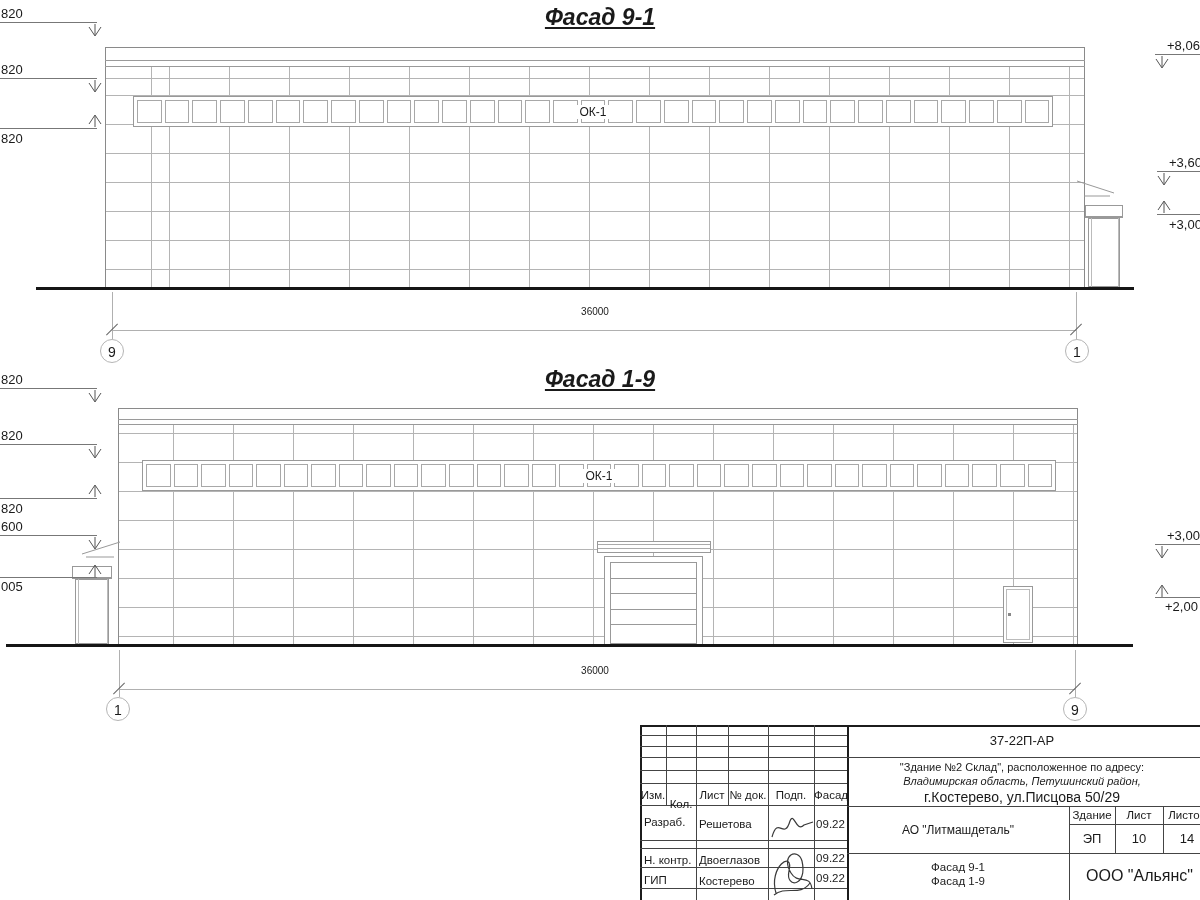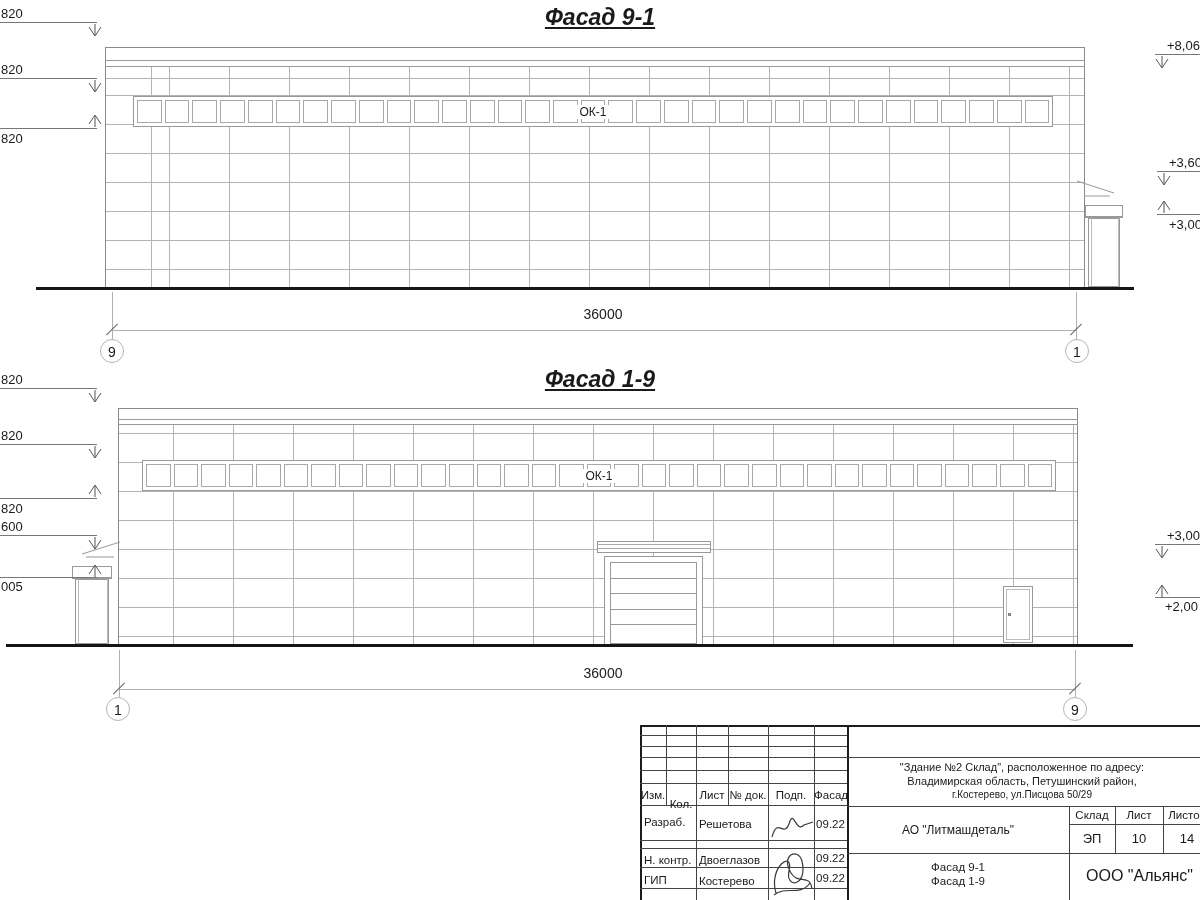--- a/index.html
+++ b/index.html
@@ -12,21 +12,21 @@
   .ln{position:absolute;background:#9a9a9a;}
   .thin{position:absolute;background:#b0b0b0;}
   .wall{position:absolute;}
   .band{position:absolute;background:#fff;border:1px solid #999;box-sizing:border-box;
         display:flex;gap:3px;padding:3px;}
   .wcell{flex:1;border:1px solid #a8a8a8;box-sizing:border-box;background:#fff;}
   .bandlab{position:absolute;display:flex;align-items:center;justify-content:center;}
   .bandlab span{background:#fff;padding:0 12px;font-size:12px;}
   .ground{position:absolute;background:#161616;height:3px;}
   .tick{position:absolute;width:16px;height:1px;background:#666;transform:rotate(-45deg);}
-  .dimtxt{position:absolute;left:0;width:1190px;text-align:center;font-size:14px;padding-left:8px;}
+  .dimtxt{position:absolute;left:0;width:1190px;text-align:center;font-size:10px;}
   .axis{position:absolute;width:24px;height:24px;border:1px solid #b5b5b5;border-radius:50%;
         text-align:center;line-height:24px;font-size:14px;background:#fff;box-sizing:border-box;}
   .ev{position:absolute;font-size:13px;}
   .shelf{position:absolute;height:1px;background:#777;}
   .arr{position:absolute;}
   .arr path{stroke:#555;stroke-width:1;fill:none;}
   .struct{position:absolute;border:1px solid #999;background:#fff;box-sizing:border-box;}
   
   .tb{position:absolute;left:640px;top:725px;width:570px;height:177px;}
   .tb .outer{position:absolute;left:0;top:0;width:570px;height:177px;border:2px solid #1c1c1c;box-sizing:border-box;}
@@ -313,26 +313,27 @@
     <div class="tt" style="left:59px;top:150px;">Костерево</div>
     <div class="tt ctr" style="left:174px;top:147px;width:33px;">09.22</div>
 
     <svg class="sig abs" style="left:126px;top:84px;" width="50" height="36">
       <path d="M6 28 C12 6 18 32 24 12 C28 2 30 24 38 16 L47 13"></path>
     </svg>
     <svg class="sig abs" style="left:126px;top:120px;" width="50" height="54">
       <path d="M10 48 C2 22 28 4 23 26 C19 44 42 42 36 16 C32 2 14 10 25 28 C32 40 44 28 46 44 M8 50 C20 40 34 52 44 38"></path>
     </svg>
 
+    <div class="tt ctr" style="left:207px;top:8px;width:350px;font-size:13px;">37-22П-АР</div>
     <div class="tt ctr" style="left:207px;top:36px;width:350px;font-size:11px;">"Здание №2 Склад", расположенное по адресу:</div>
-    <div class="tt ctr" style="left:207px;top:50px;width:350px;font-size:11px;">Владимирская область, Петушинский район,</div>
-    <div class="tt ctr" style="left:207px;top:64px;width:350px;font-size:10px;">г.Костерево, ул.Писцова 50/29</div>
+    <div class="tt ctr" style="left:207px;top:50px;width:350px;font-size:11px;font-style:italic;">Владимирская область, Петушинский район,</div>
+    <div class="tt ctr" style="left:207px;top:64px;width:350px;font-size:14px;">г.Костерево, ул.Писцова 50/29</div>
     <div class="tt ctr" style="left:207px;top:98px;width:222px;font-size:12px;">АО "Литмашдеталь"</div>
 
-    <div class="tt ctr" style="left:429px;top:84px;width:46px;">Склад</div>
+    <div class="tt ctr" style="left:429px;top:84px;width:46px;">Здание</div>
     <div class="tt ctr" style="left:475px;top:84px;width:48px;">Лист</div>
     <div class="tt ctr" style="left:523px;top:84px;width:48px;">Листов</div>
     <div class="tt ctr" style="left:429px;top:106px;width:46px;font-size:13px;">ЭП</div>
     <div class="tt ctr" style="left:475px;top:106px;width:48px;font-size:13px;">10</div>
     <div class="tt ctr" style="left:523px;top:106px;width:48px;font-size:13px;">14</div>
 
     <div class="tt ctr" style="left:207px;top:136px;width:222px;">Фасад 9-1</div>
     <div class="tt ctr" style="left:207px;top:150px;width:222px;">Фасад 1-9</div>
     <div class="tt ctr" style="left:429px;top:142px;width:141px;font-size:16px;">ООО "Альянс"</div>
   </div>

